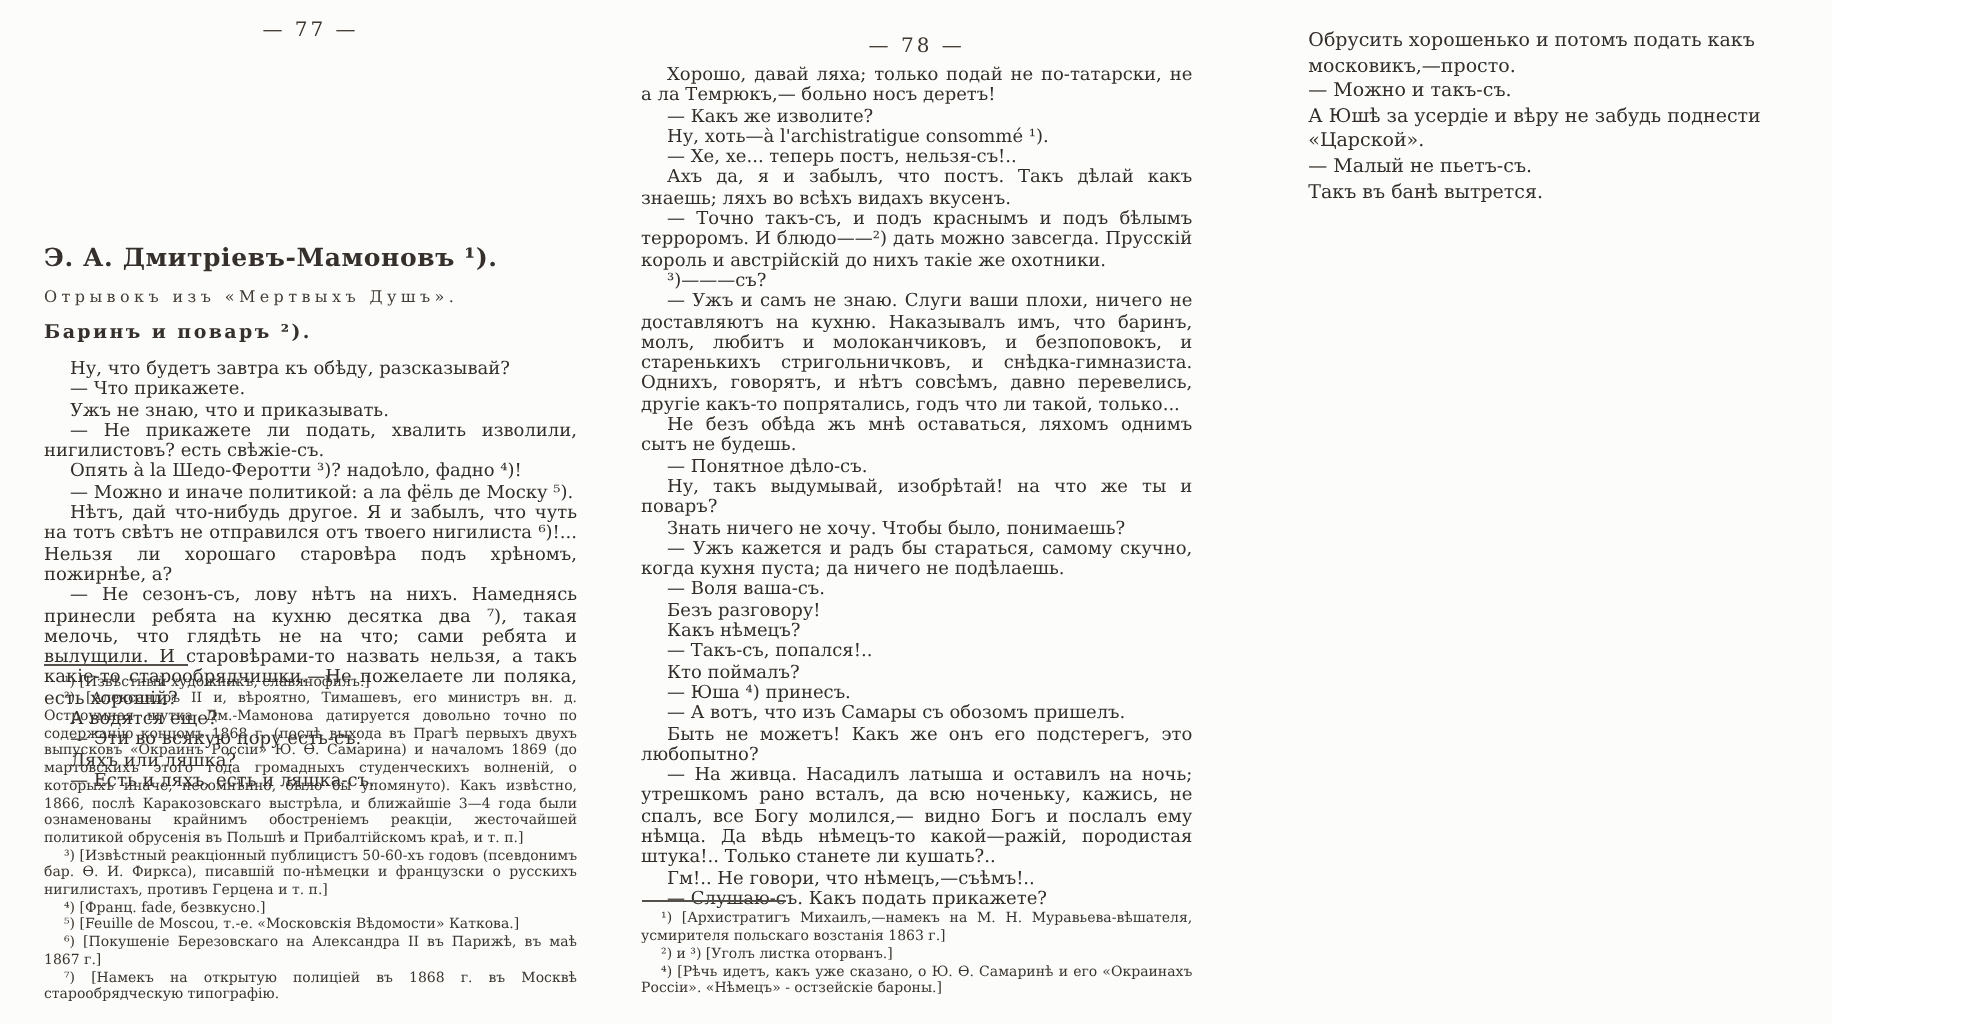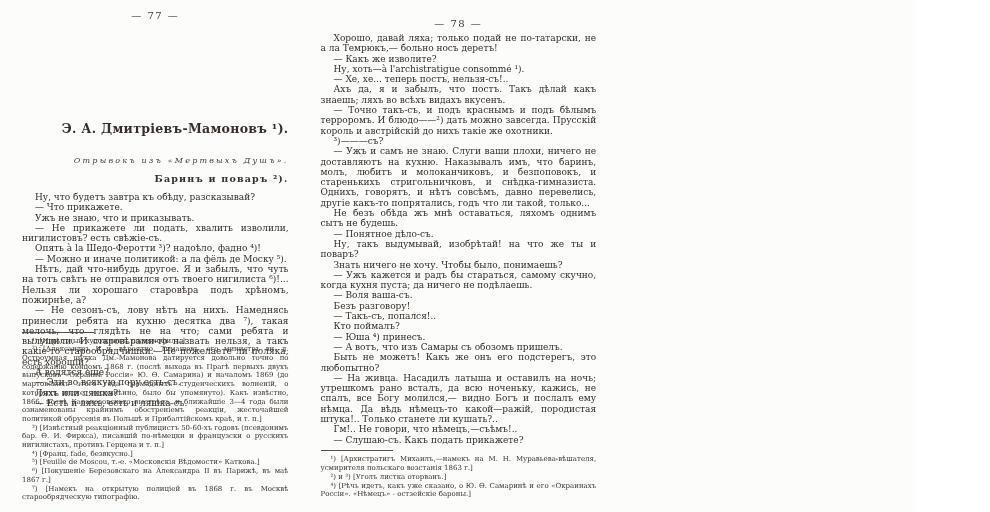--- a/index.html
+++ b/index.html
@@ -16,23 +16,23 @@
   }
   .page-77 { padding:10px 16px 0 22px; }
   .page-78 { padding:18px 12px 16px 16px; }
   .page-79 { padding:10px 30px 0 46px; }
 
   .page-number {
     text-align:center; font-size:10px; letter-spacing:1.5px;
     color:#3c362f; white-space:nowrap;
   }
 
-  .heading { margin-top:100px; text-align:right; }
+  .heading { margin-top:100px; text-align:left; }
   .author  { font-size:12.5px; font-weight:bold; margin:0; letter-spacing:0.3px; }
-  .subtitle { font-size:8px; letter-spacing:2.2px; margin-top:20px; color:#413b34;font-style:italic; }
+  .subtitle { font-size:8px; letter-spacing:2.2px; margin-top:8px; color:#413b34; }
   .piece-title { font-size:9.5px; font-weight:bold; letter-spacing:1.2px; margin-top:8px; }
 
   .body {
     margin-top:8px; font-size:9px; line-height:10.3px;
     text-align:justify; color:#322d28;
   }
   .page-78 .body { margin-top:4px; }
   .page-79 .body { margin-top:5px; font-size:9.5px; line-height:12.6px; text-align:left; }
 
   .para { margin:0; text-indent:13px; }
@@ -101,35 +101,43 @@
         <p class="para">— Точно такъ-съ, и подъ краснымъ и подъ бѣлымъ терроромъ. И блюдо——²) дать можно завсегда. Прусскій король и австрійскій до нихъ такіе же охотники.</p>
         <p class="para">³)———съ?</p>
         <p class="para">— Ужъ и самъ не знаю. Слуги ваши плохи, ничего не доставляютъ на кухню. Наказывалъ имъ, что баринъ, молъ, любитъ и молоканчиковъ, и безпоповокъ, и старенькихъ стригольничковъ, и снѣдка-гимназиста. Однихъ, говорятъ, и нѣтъ совсѣмъ, давно перевелись, другіе какъ-то попрятались, годъ что ли такой, только...</p>
         <p class="para">Не безъ обѣда жъ мнѣ оставаться, ляхомъ однимъ сытъ не будешь.</p>
         <p class="para">— Понятное дѣло-съ.</p>
         <p class="para">Ну, такъ выдумывай, изобрѣтай! на что же ты и поваръ?</p>
         <p class="para">Знать ничего не хочу. Чтобы было, понимаешь?</p>
         <p class="para">— Ужъ кажется и радъ бы стараться, самому скучно, когда кухня пуста; да ничего не подѣлаешь.</p>
         <p class="para">— Воля ваша-съ.</p>
         <p class="para">Безъ разговору!</p>
+        <p class="para">Какъ нѣмецъ?</p>
         <p class="para">— Такъ-съ, попался!..</p>
         <p class="para">Кто поймалъ?</p>
         <p class="para">— Юша ⁴) принесъ.</p>
         <p class="para">— А вотъ, что изъ Самары съ обозомъ пришелъ.</p>
         <p class="para">Быть не можетъ! Какъ же онъ его подстерегъ, это любопытно?</p>
         <p class="para">— На живца. Насадилъ латыша и оставилъ на ночь; утрешкомъ рано всталъ, да всю ноченьку, кажись, не спалъ, все Богу молился,— видно Богъ и послалъ ему нѣмца. Да вѣдь нѣмецъ-то какой—ражій, породистая штука!.. Только станете ли кушать?..</p>
         <p class="para">Гм!.. Не говори, что нѣмецъ,—съѣмъ!..</p>
         <p class="para">— Слушаю-съ. Какъ подать прикажете?</p>
       </div>
     <div class="footnotes">
       <div class="fn-rule"></div>
       <div>
           <p class="fn">¹) [Архистратигъ Михаилъ,—намекъ на М. Н. Муравьева-вѣшателя, усмирителя польскаго возстанія 1863 г.]</p>
           <p class="fn">²) и ³) [Уголъ листка оторванъ.]</p>
           <p class="fn">⁴) [Рѣчь идетъ, какъ уже сказано, о Ю. Ѳ. Самаринѣ и его «Окраинахъ Россіи». «Нѣмецъ» - остзейскіе бароны.]</p>
         </div>
     </div>
   </section>
 
   <section class="page page-79">
+    <div class="body">
+        <p class="para">Обрусить хорошенько и потомъ подать какъ московикъ,—просто.</p>
+        <p class="para">— Можно и такъ-съ.</p>
+        <p class="para">А Юшѣ за усердіе и вѣру не забудь поднести «Царской».</p>
+        <p class="para">— Малый не пьетъ-съ.</p>
+        <p class="para">Такъ въ банѣ вытрется.</p>
+      </div>
   </section>
 
 </div>
 
 </body></html>

